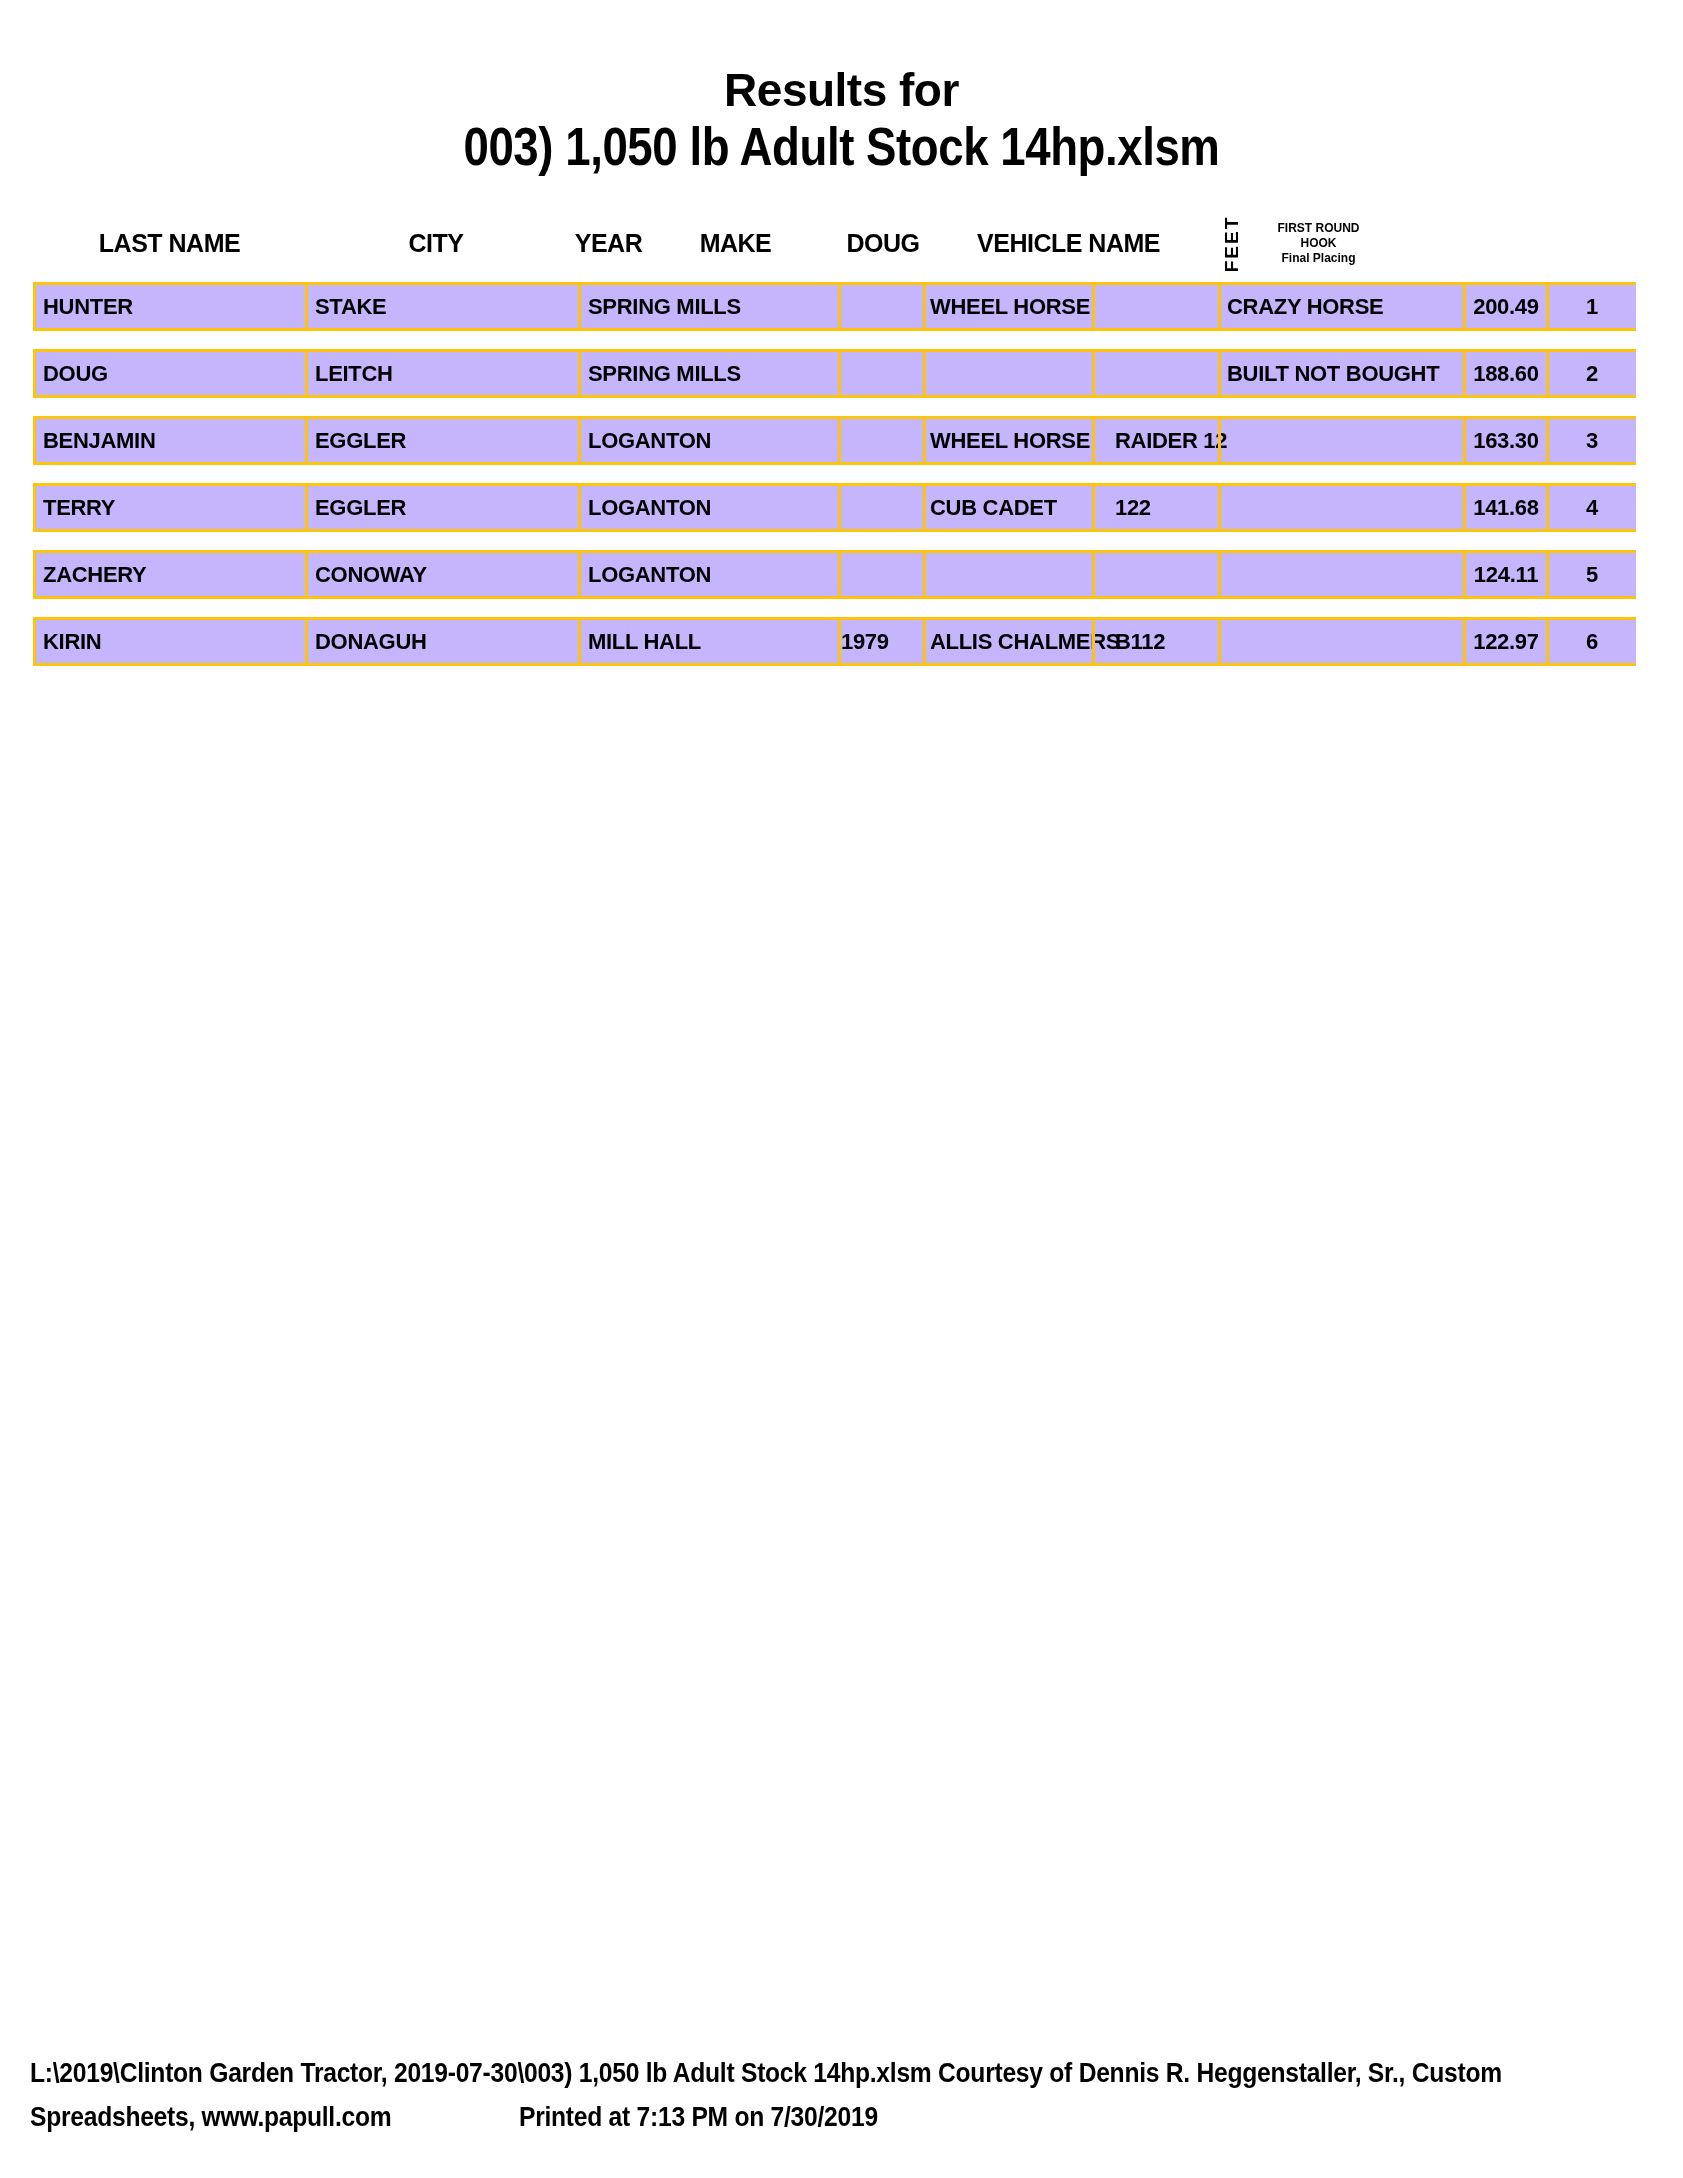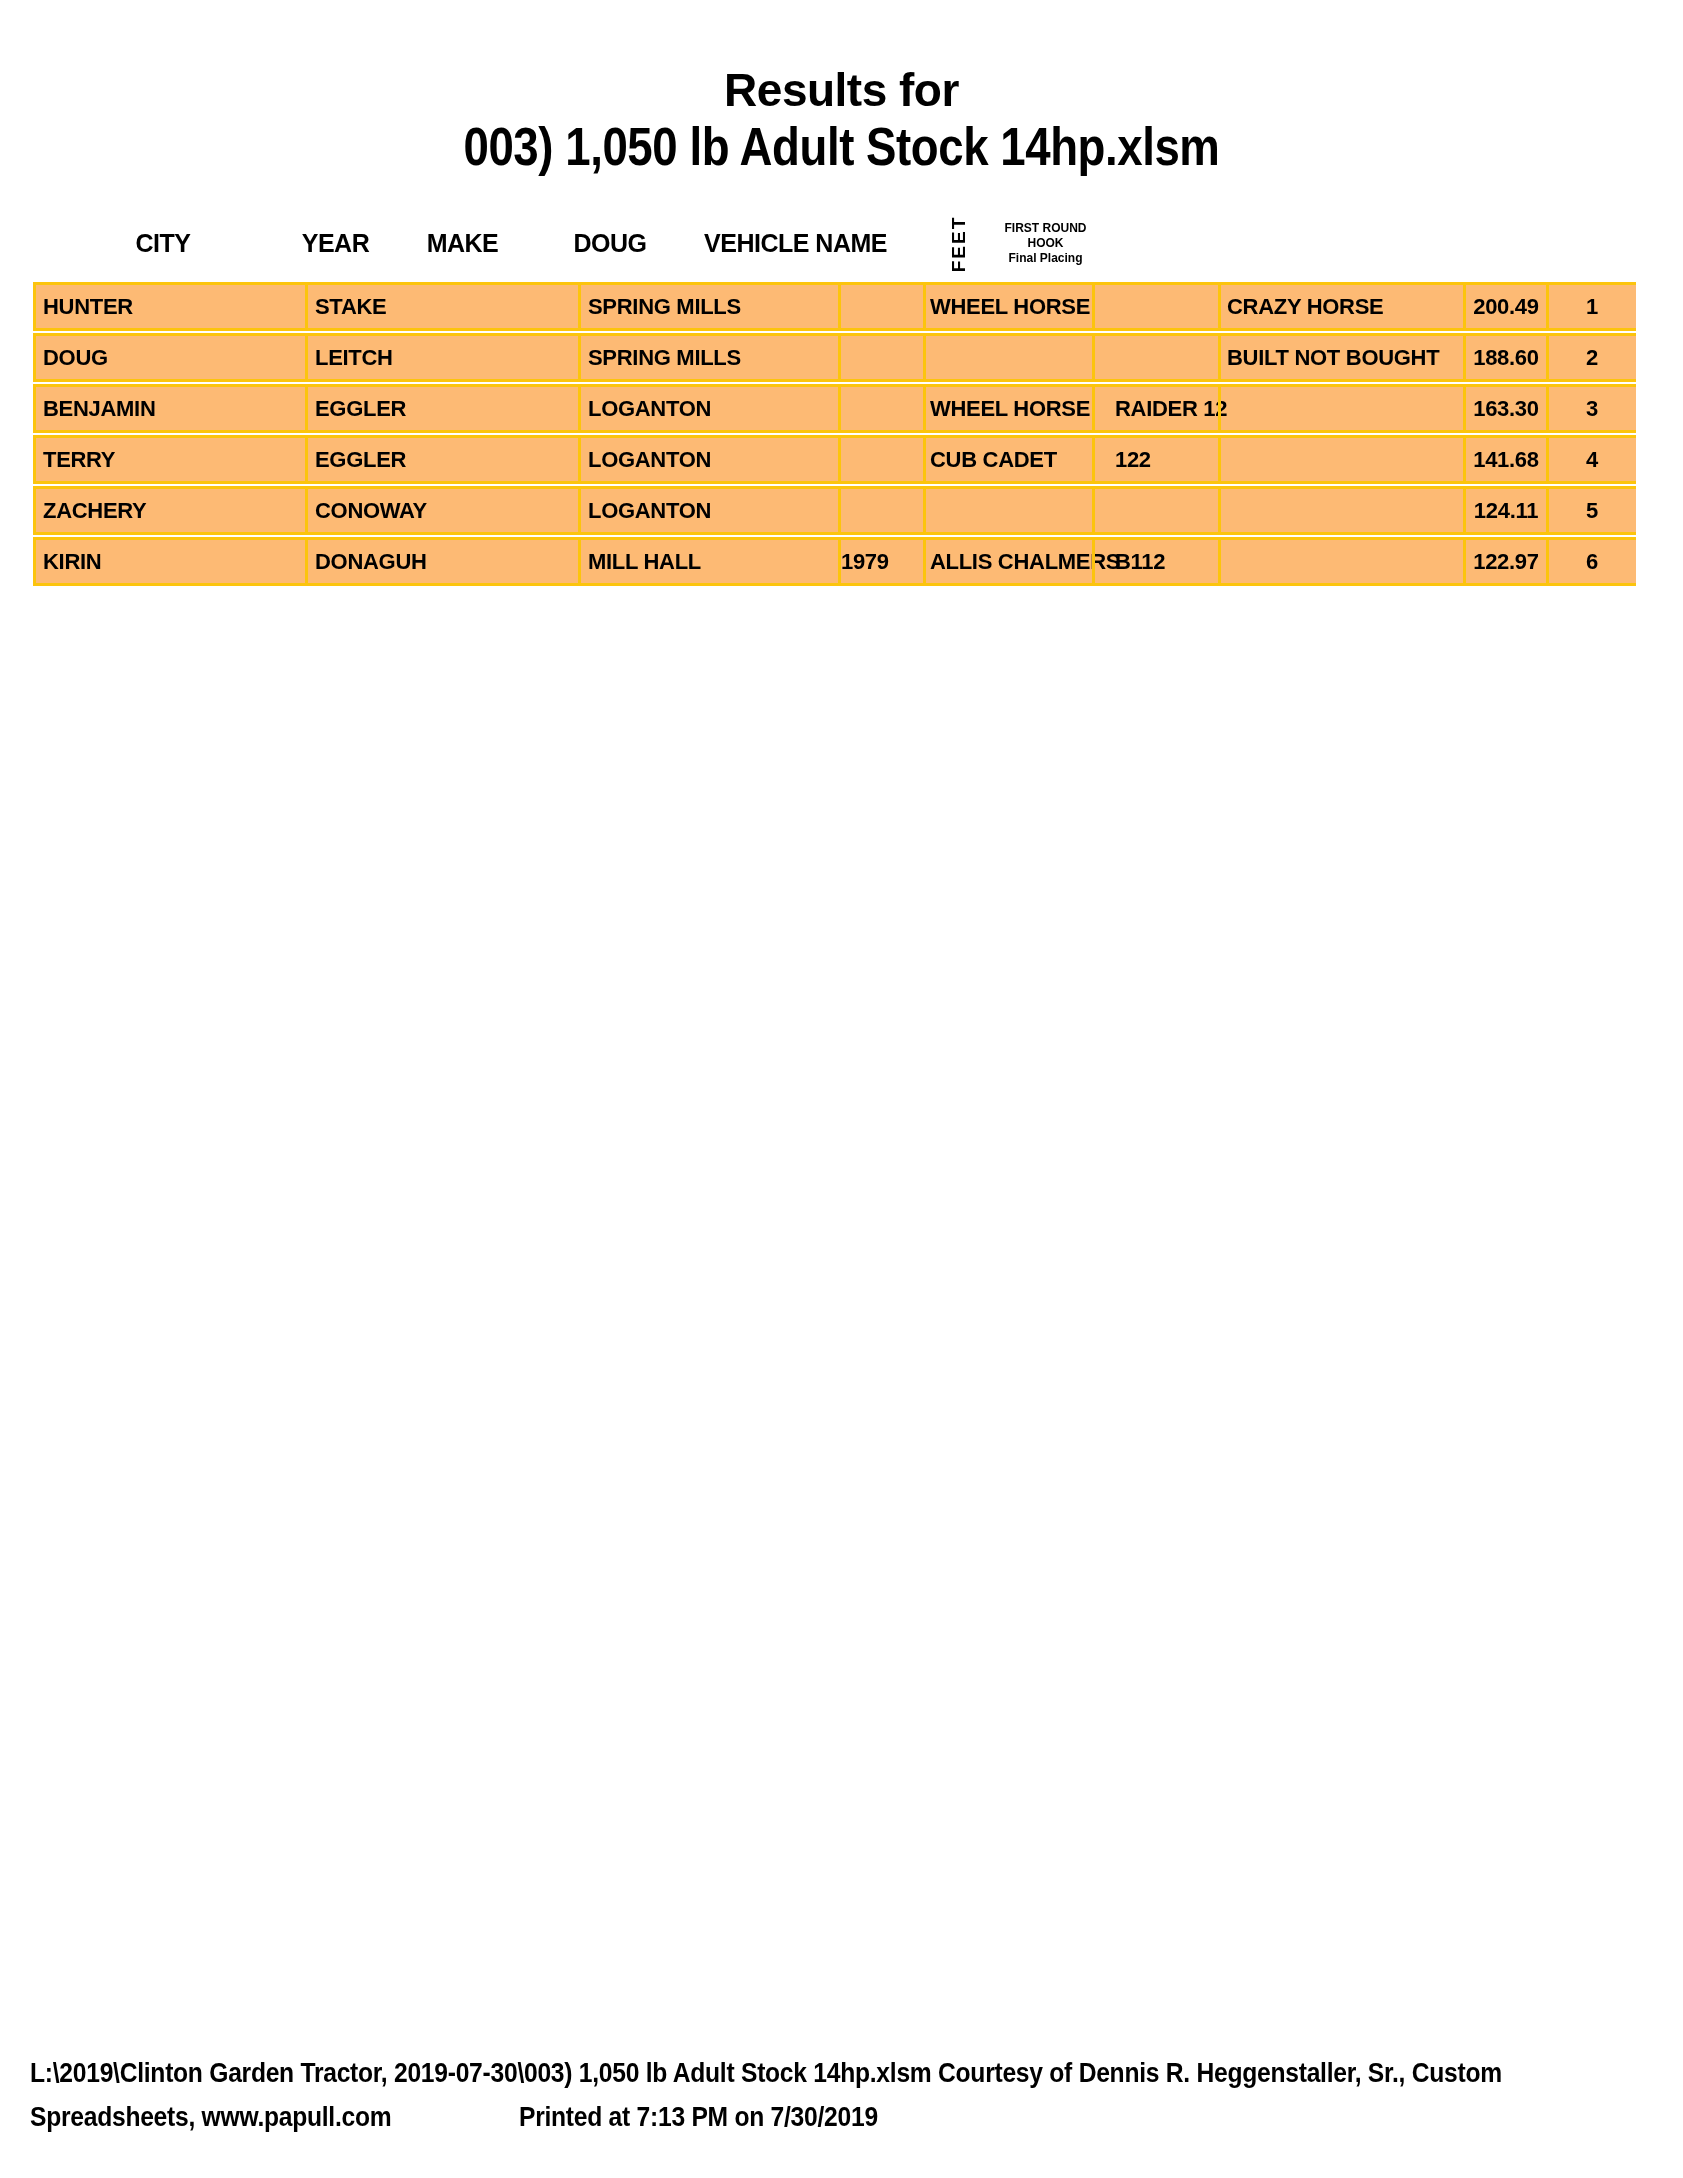--- a/index.html
+++ b/index.html
@@ -39,21 +39,21 @@
   }
   .hook{
     flex-direction:column;justify-content:center;
     font-size:12px;line-height:15px;letter-spacing:0;
   }
   
   .ttable{position:absolute;top:282px;left:33px;width:1603px;}
   .trow{
     box-sizing:border-box;display:flex;width:1603px;height:49px;
     border-top:3px solid #FCC40D;border-bottom:3px solid #FCC40D;
-    margin-bottom:2px;background:#fdba74;
+    margin-bottom:18px;background:#c4b5fd;
   }
   .cell{
     box-sizing:border-box;height:43px;
     border-left:3px solid #FCC40D;
     display:flex;align-items:center;
     font-size:22px;letter-spacing:-0.3px;white-space:nowrap;
     overflow:visible;
   }
   .c0{width:272px;padding-left:7px;}
   .c1{width:273px;padding-left:7px;}
@@ -79,20 +79,21 @@
 </style>
 </head>
 <body>
 
 <div id="page">
 
   <div class="title1">Results for</div>
   <div class="title2"><span class="squeeze">003) 1,050 lb Adult Stock 14hp.xlsm</span></div>
 
   <div class="thead">
+    <div class="hcell c1">LAST NAME</div>
     <div class="hcell c2">CITY</div>
     <div class="hcell c3">YEAR</div>
     <div class="hcell c4">MAKE</div>
     <div class="hcell c5">DOUG</div>
     <div class="hcell c6">VEHICLE NAME</div>
     <div class="hcell c7">
         <span class="feet-rot">FEET</span>
       </div>
     <div class="hcell c8 hook">
       <span>FIRST ROUND</span>

